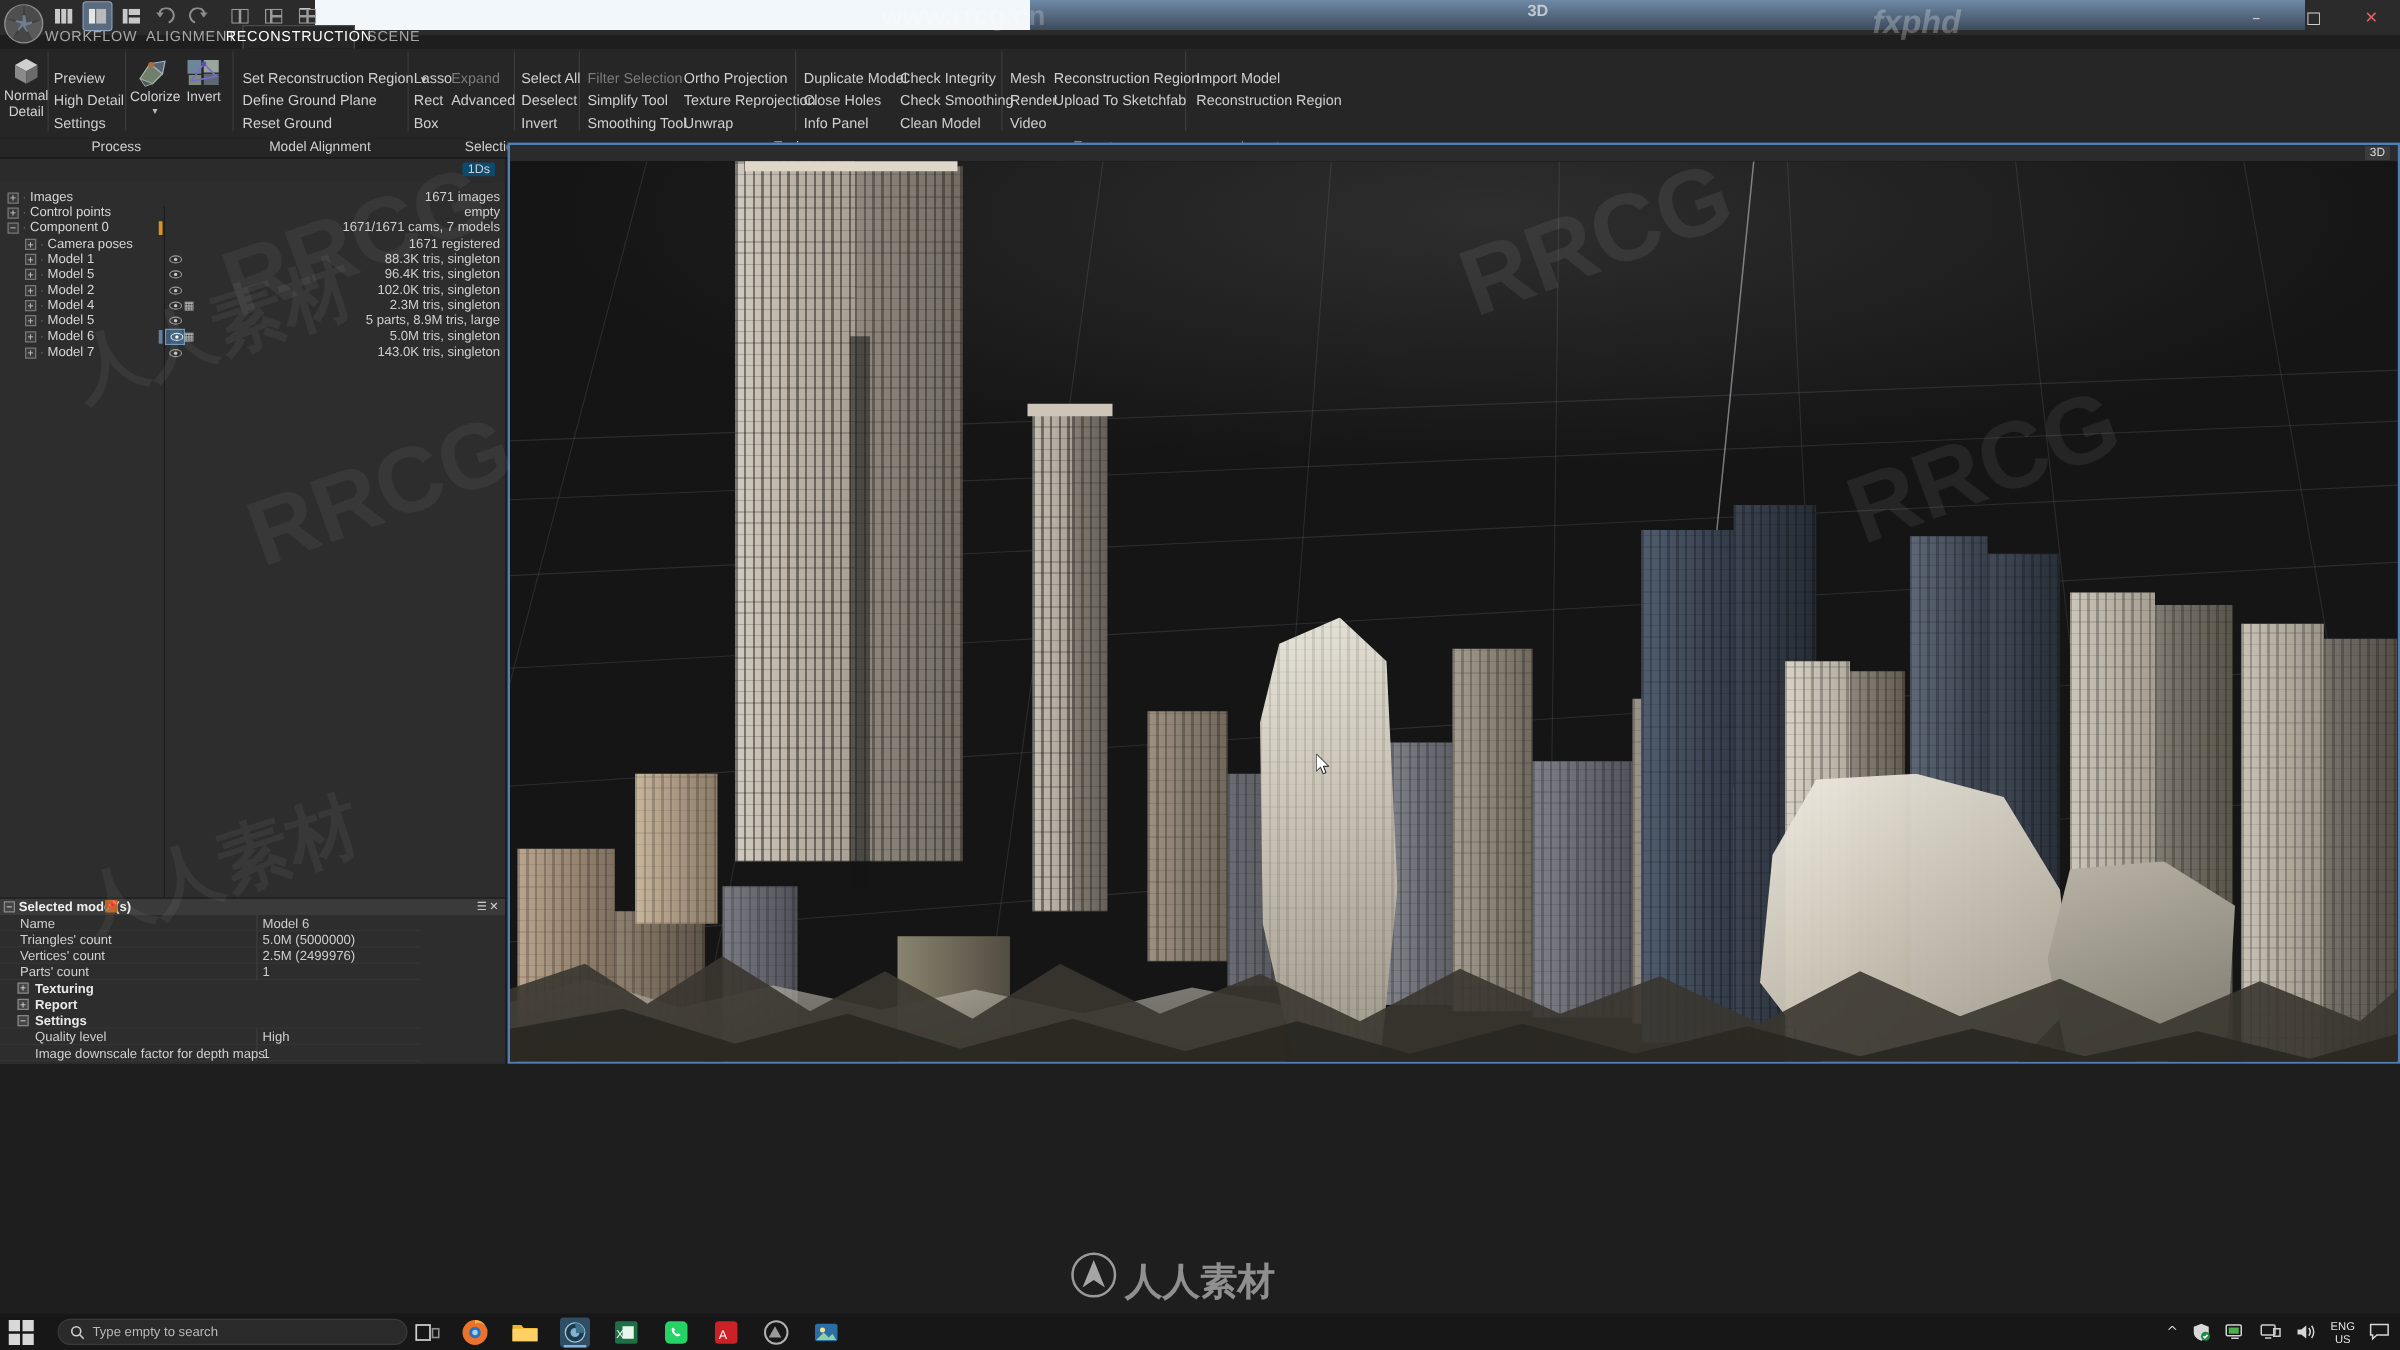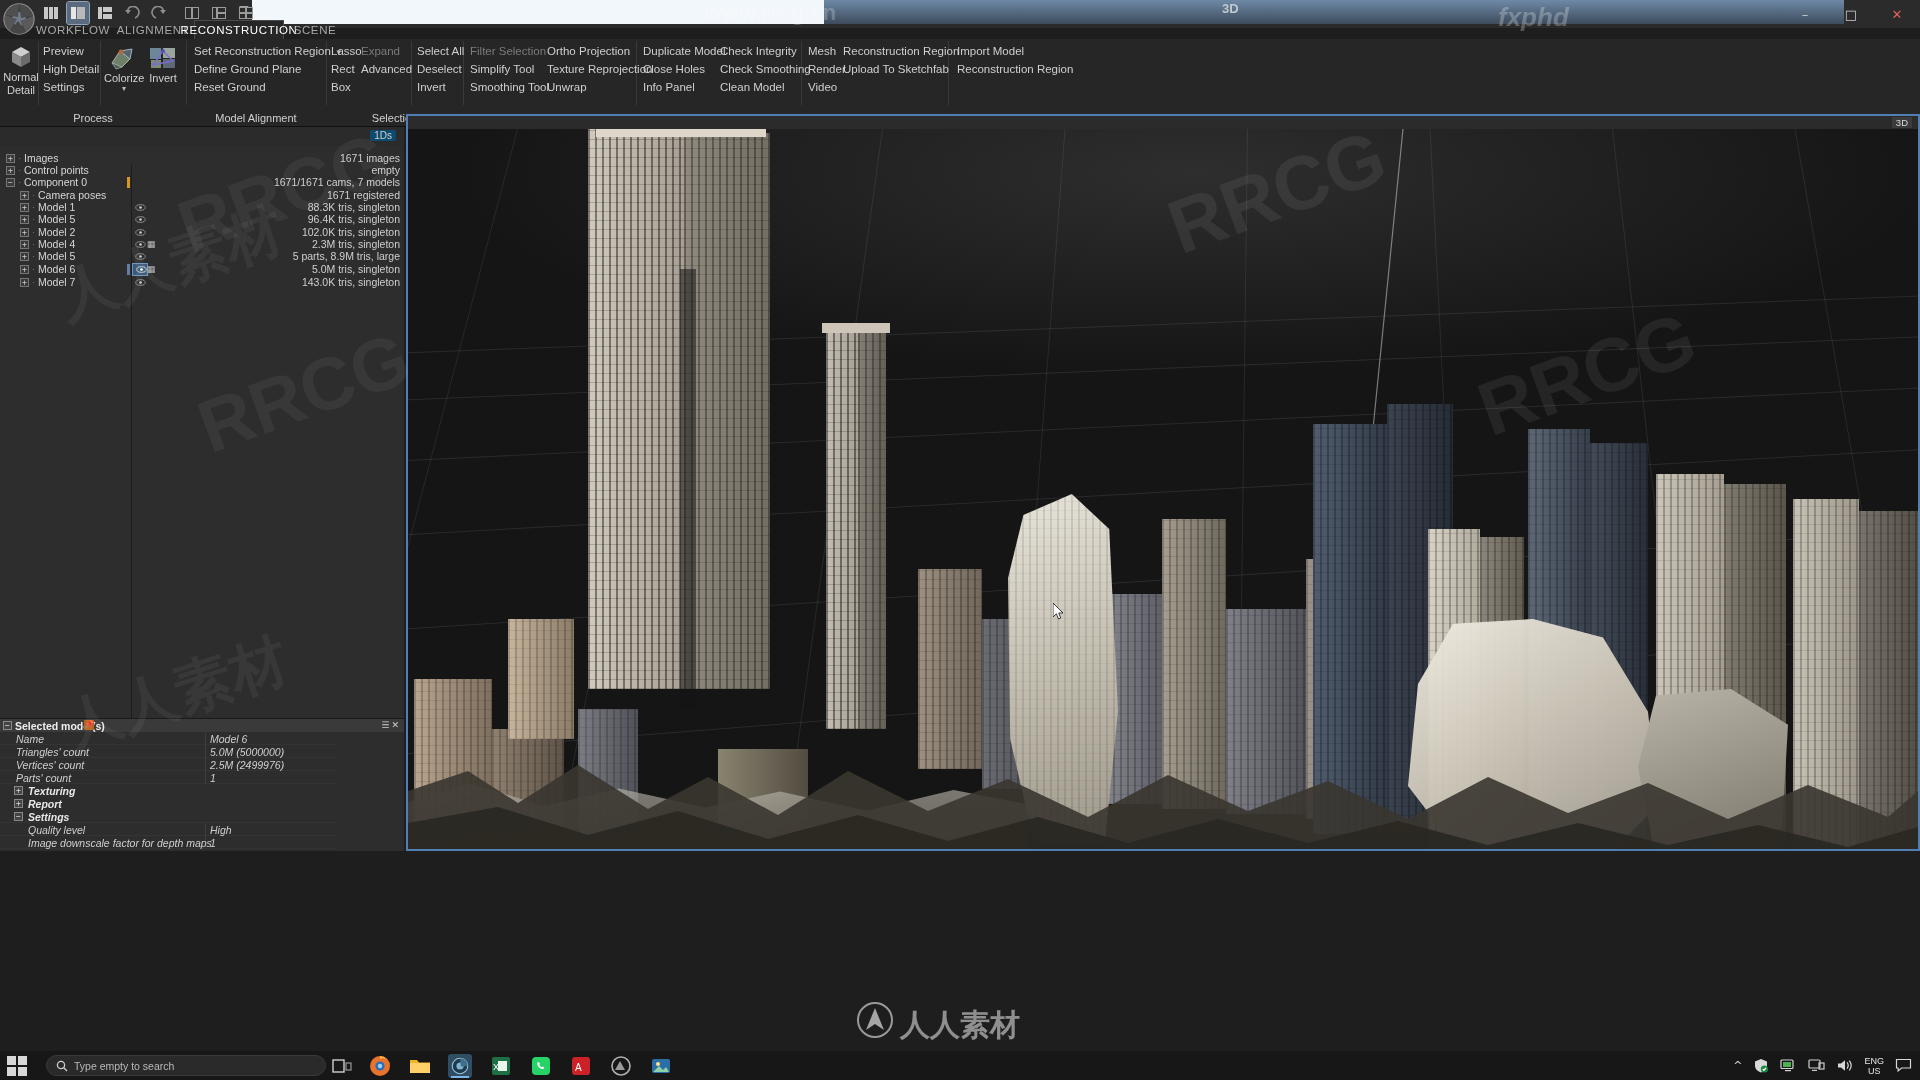--- a/index.html
+++ b/index.html
@@ -49,21 +49,21 @@
                 border-top:1px solid #4a4a4a; }
 
   
   #ribbon { position:absolute; left:0; top:39px; width:1920px; height:72px;
             background:#262626; }
   #ribbon-labels { position:absolute; left:0; top:111px; width:1920px; height:16px;
                    background:#262626; border-bottom:1px solid #111; }
   .glabel { position:absolute; top:0; height:16px; font-size:11px; color:#d0d0d0;
             text-align:center; line-height:15px; }
   .gsep { position:absolute; top:42px; width:1px; height:64px; background:#3a3a3a; }
-  .ritem { position:absolute; font-size:11.5px; color:#cfcfcf; white-space:nowrap; }
+  .ritem { position:absolute; font-size:11.5px; color:#cfcfcf; white-space:nowrap;margin-top:12px; }
   .ritem.dim { color:#7b7b7b; }
   .bigbtn { position:absolute; text-align:center; font-size:11px; color:#d2d2d2;
             line-height:13px; }
 
   
   #left { position:absolute; left:0; top:127px; width:404px; height:724px;
           background:#2d2d2d; }
   #tree-hdr { position:absolute; left:0; top:0; width:404px; height:19px;
               background:#2b2b2b; }
   #tree-1ds { position:absolute; right:8px; top:3px; font-size:10px; color:#cfcfcf;
@@ -99,21 +99,21 @@
   #props-hdr .minus { position:absolute; left:3px; top:2px; width:9px; height:9px;
                       border:1px solid #888; background:#444; font-size:8px;
                       line-height:7px; text-align:center;
                       font-family:"DejaVu Sans Mono", monospace; color:#ddd; }
   #props-hdr .pin { position:absolute; left:84px; top:1px; width:10px; height:10px;
                     background:#b5651d; color:#fff; font-size:8px; text-align:center;
                     line-height:10px; }
   #props-hdr .dockbtns { position:absolute; right:3px; top:1px; font-size:9px;
                          color:#cfcfcf; letter-spacing:2px; }
   .prow { position:absolute; left:0; width:336px; height:13px;
-          border-bottom:1px solid #343434;font-style:italic; }
+          border-bottom:1px solid #343434; }
   .prow .pk { position:absolute; top:1px; font-size:10.5px; color:#d0d0d0; }
   .prow .pv { position:absolute; left:210px; top:1px; font-size:10.5px; color:#cfcfcf; }
   .prow .pdiv { position:absolute; left:205px; top:0; width:1px; height:13px;
                 background:#3d3d3d; }
   .prow.grp .pk { font-weight:bold; color:#e8e8e8; left:28px;text-align:right; }
   .prow.grp .pexp { position:absolute; left:14px; top:2px; width:9px; height:9px;
                     border:1px solid #888; background:#444; font-size:8px;
                     line-height:7px; text-align:center; color:#ddd;
                     font-family:"DejaVu Sans Mono", monospace; }
 

